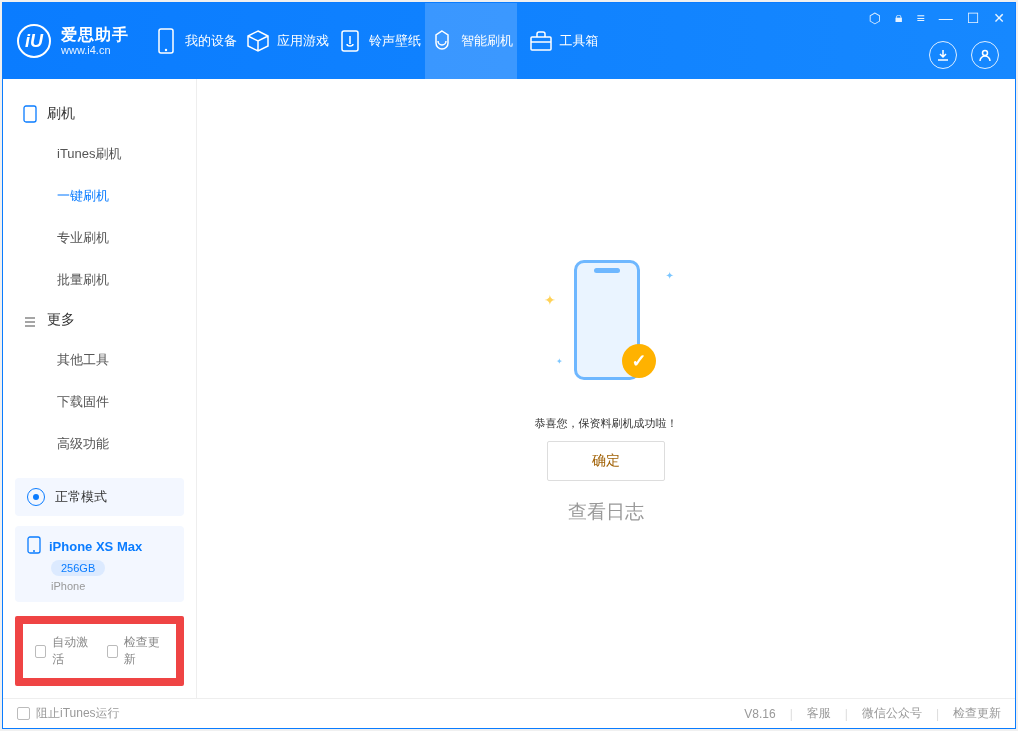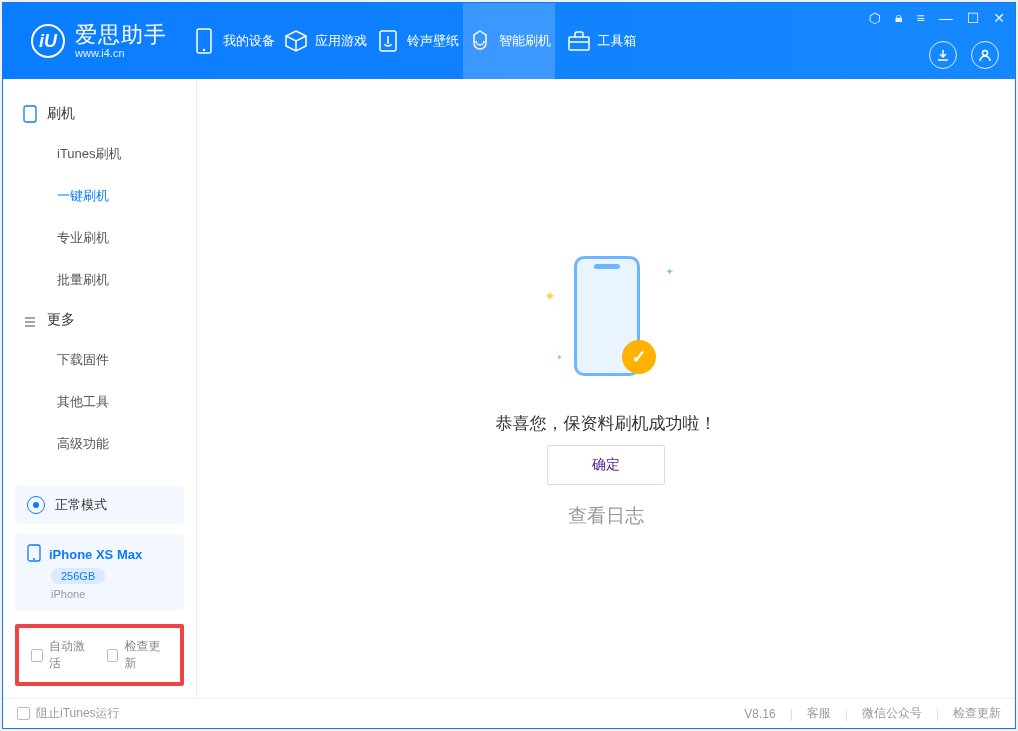--- a/index.html
+++ b/index.html
@@ -1,24 +1,24 @@
 <!DOCTYPE html>
 <html><head>
 <meta charset="utf-8">
 <style>
 * { margin: 0; padding: 0; box-sizing: border-box; font-family: "Microsoft YaHei", -apple-system, sans-serif; }
 body { background: #f0f0f0; width: 1018px; height: 731px; overflow: hidden; }
 .app-window { width: 1014px; height: 727px; margin: 2px; background: #fff; border: 1px solid #0a7cff; display: flex; flex-direction: column; }
 
 
 .header { height: 76px; background: linear-gradient(90deg, #0a7cff 0%, #1688ff 100%); display: flex; align-items: stretch; position: relative; }
-.logo-area { display: flex; align-items: center; padding: 0 20px 0 28px; color: #fff; gap: 10px; }
+.logo-area { display: flex; align-items: center; padding: 0 20px 0 14px; color: #fff; gap: 10px; }
 .logo-circle { width: 34px; height: 34px; border: 2px solid #fff; border-radius: 50%; display: flex; align-items: center; justify-content: center; font-weight: bold; font-size: 18px; font-style: italic; }
 .logo-text { display: flex; flex-direction: column; line-height: 1.1; }
-.logo-title { font-size: 22px; font-weight: 400; letter-spacing: 1px; }
+.logo-title { font-size: 16px; font-weight: 700; letter-spacing: 1px; }
 .logo-sub { font-size: 11px; opacity: 0.9; }
 .nav-tabs { display: flex; }
 .nav-tab { width: 92px; display: flex; flex-direction: row; align-items: center; justify-content: center; color: #fff; font-size: 13px; gap: 6px; cursor: pointer; }
 .nav-tab.active { background: rgba(255,255,255,0.18); }
 .nav-icon { width: 26px; height: 26px; display: flex; align-items: center; justify-content: center; }
 .titlebar-icons { position: absolute; top: 6px; right: 10px; display: flex; gap: 14px; color: #fff; font-size: 14px; align-items: center; }
 .titlebar-icons span { cursor: pointer; opacity: 0.9; }
 .header-right-icons { position: absolute; right: 16px; bottom: 10px; display: flex; gap: 14px; }
 .circle-icon { width: 28px; height: 28px; border: 1.5px solid rgba(255,255,255,0.85); border-radius: 50%; display: flex; align-items: center; justify-content: center; color: #fff; cursor: pointer; }
 
@@ -30,36 +30,36 @@
 .side-item.active { color: #0a7cff; }
 .sidebar-bottom { margin-top: auto; padding: 0 12px 12px; }
 .mode-card { background: #f3f7ff; border-radius: 4px; padding: 10px 12px; display: flex; align-items: center; gap: 10px; color: #333; font-size: 13px; margin-bottom: 10px; cursor: pointer; }
 .mode-card .dot-icon { width: 18px; height: 18px; border: 1.5px solid #0a7cff; border-radius: 50%; position: relative; }
 .mode-card .dot-icon::after { content: ""; position: absolute; width: 6px; height: 6px; background: #0a7cff; border-radius: 50%; top: 5px; left: 5px; }
 .device-card { background: #f3f7ff; border-radius: 4px; padding: 10px 12px; cursor: pointer; }
 .device-row1 { display: flex; align-items: flex-end; gap: 8px; }
 .device-name { color: #0a7cff; font-weight: 600; font-size: 13px; }
 .capacity-pill { display: inline-block; margin-top: 6px; margin-left: 24px; background: #dceaff; color: #0a7cff; font-size: 11px; padding: 2px 10px; border-radius: 10px; }
 .device-type { margin-left: 24px; margin-top: 4px; color: #999; font-size: 11px; }
-.checkbox-row { border: 4px solid #ef4444; border-radius: 2px; padding: 10px 12px; display: flex; gap: 14px; align-items: center; color: #888; font-size: 12px; margin-top: 14px; }
+.checkbox-row { border: 8px solid #ef4444; border-radius: 2px; padding: 10px 12px; display: flex; gap: 14px; align-items: center; color: #888; font-size: 12px; margin-top: 14px; }
 .chk { width: 13px; height: 13px; border: 1px solid #bbb; border-radius: 2px; display: inline-block; }
 .chk-wrap { display: flex; align-items: center; gap: 6px; cursor: pointer; }
 
 
 .main { flex: 1; display: flex; flex-direction: column; align-items: center; justify-content: center; color: #333; }
 .illustration { width: 140px; height: 140px; position: relative; margin-bottom: 24px; }
 .phone { position: absolute; left: 38px; top: 8px; width: 66px; height: 120px; border: 3px solid #6eb7ff; border-radius: 10px; background: #eaf4ff; }
 .phone::before { content: ""; position: absolute; top: 5px; left: 50%; transform: translateX(-50%); width: 26px; height: 5px; background: #6eb7ff; border-radius: 3px; }
 .badge { position: absolute; right: 20px; bottom: 14px; width: 34px; height: 34px; background: #ffb200; border-radius: 50%; display: flex; align-items: center; justify-content: center; color: #fff; font-size: 18px; font-weight: bold; }
 .spark { position: absolute; color: #ffd257; font-size: 14px; }
 .spark.s1 { left: 8px; top: 40px; }
 .spark.s2 { right: 2px; top: 18px; color: #7bc6ff; font-size: 10px; }
 .spark.s3 { left: 20px; bottom: 26px; color: #7bc6ff; font-size: 8px; }
-.success-msg { font-size: 17px; color: #333; margin-bottom: 10px; }
-.ok-btn { border: 1px solid #ddd; background: #fff; padding: 10px 44px; font-size: 14px; color: #4c1d95; border-radius: 2px; cursor: pointer; margin-bottom: 18px; }
+.success-msg { font-size: 11px; color: #333; margin-bottom: 10px; }
+.ok-btn { border: 1px solid #ddd; background: #fff; padding: 10px 44px; font-size: 14px; color: #a16207; border-radius: 2px; cursor: pointer; margin-bottom: 18px; }
 .view-log { color: #999; font-size: 19px; cursor: pointer; }
 
 
 .footer { height: 30px; border-top: 1px solid #eee; font-size: 12px; color: #999; display: flex; align-items: center; padding: 0 14px; }
 .footer .chk-wrap { color: #999; }
 .footer-right { margin-left: auto; display: flex; align-items: center; gap: 14px; }
 .footer-right .sep { color: #ddd; }
 .footer-link { cursor: pointer; }
 
 svg { display: block; }
@@ -162,22 +162,22 @@
       <div class="side-item active">一键刷机</div>
       <div class="side-item">专业刷机</div>
       <div class="side-item">批量刷机</div>
 
       <div class="side-section-header">
         <svg width="14" height="14" viewBox="0 0 14 14">
             <path d="M2 3h10M2 7h10M2 11h10" stroke="#888" stroke-width="1.3"></path>
           </svg>
         <span>更多</span>
       </div>
+      <div class="side-item">其他工具</div>
       <div class="side-item">下载固件</div>
-      <div class="side-item">其他工具</div>
       <div class="side-item">高级功能</div>
 
       <div class="sidebar-bottom">
         <div class="mode-card">
           <span class="dot-icon"></span>
           <span>正常模式</span>
         </div>
         <div class="device-card">
           <div class="device-row1">
             <svg width="14" height="18" viewBox="0 0 14 18">

